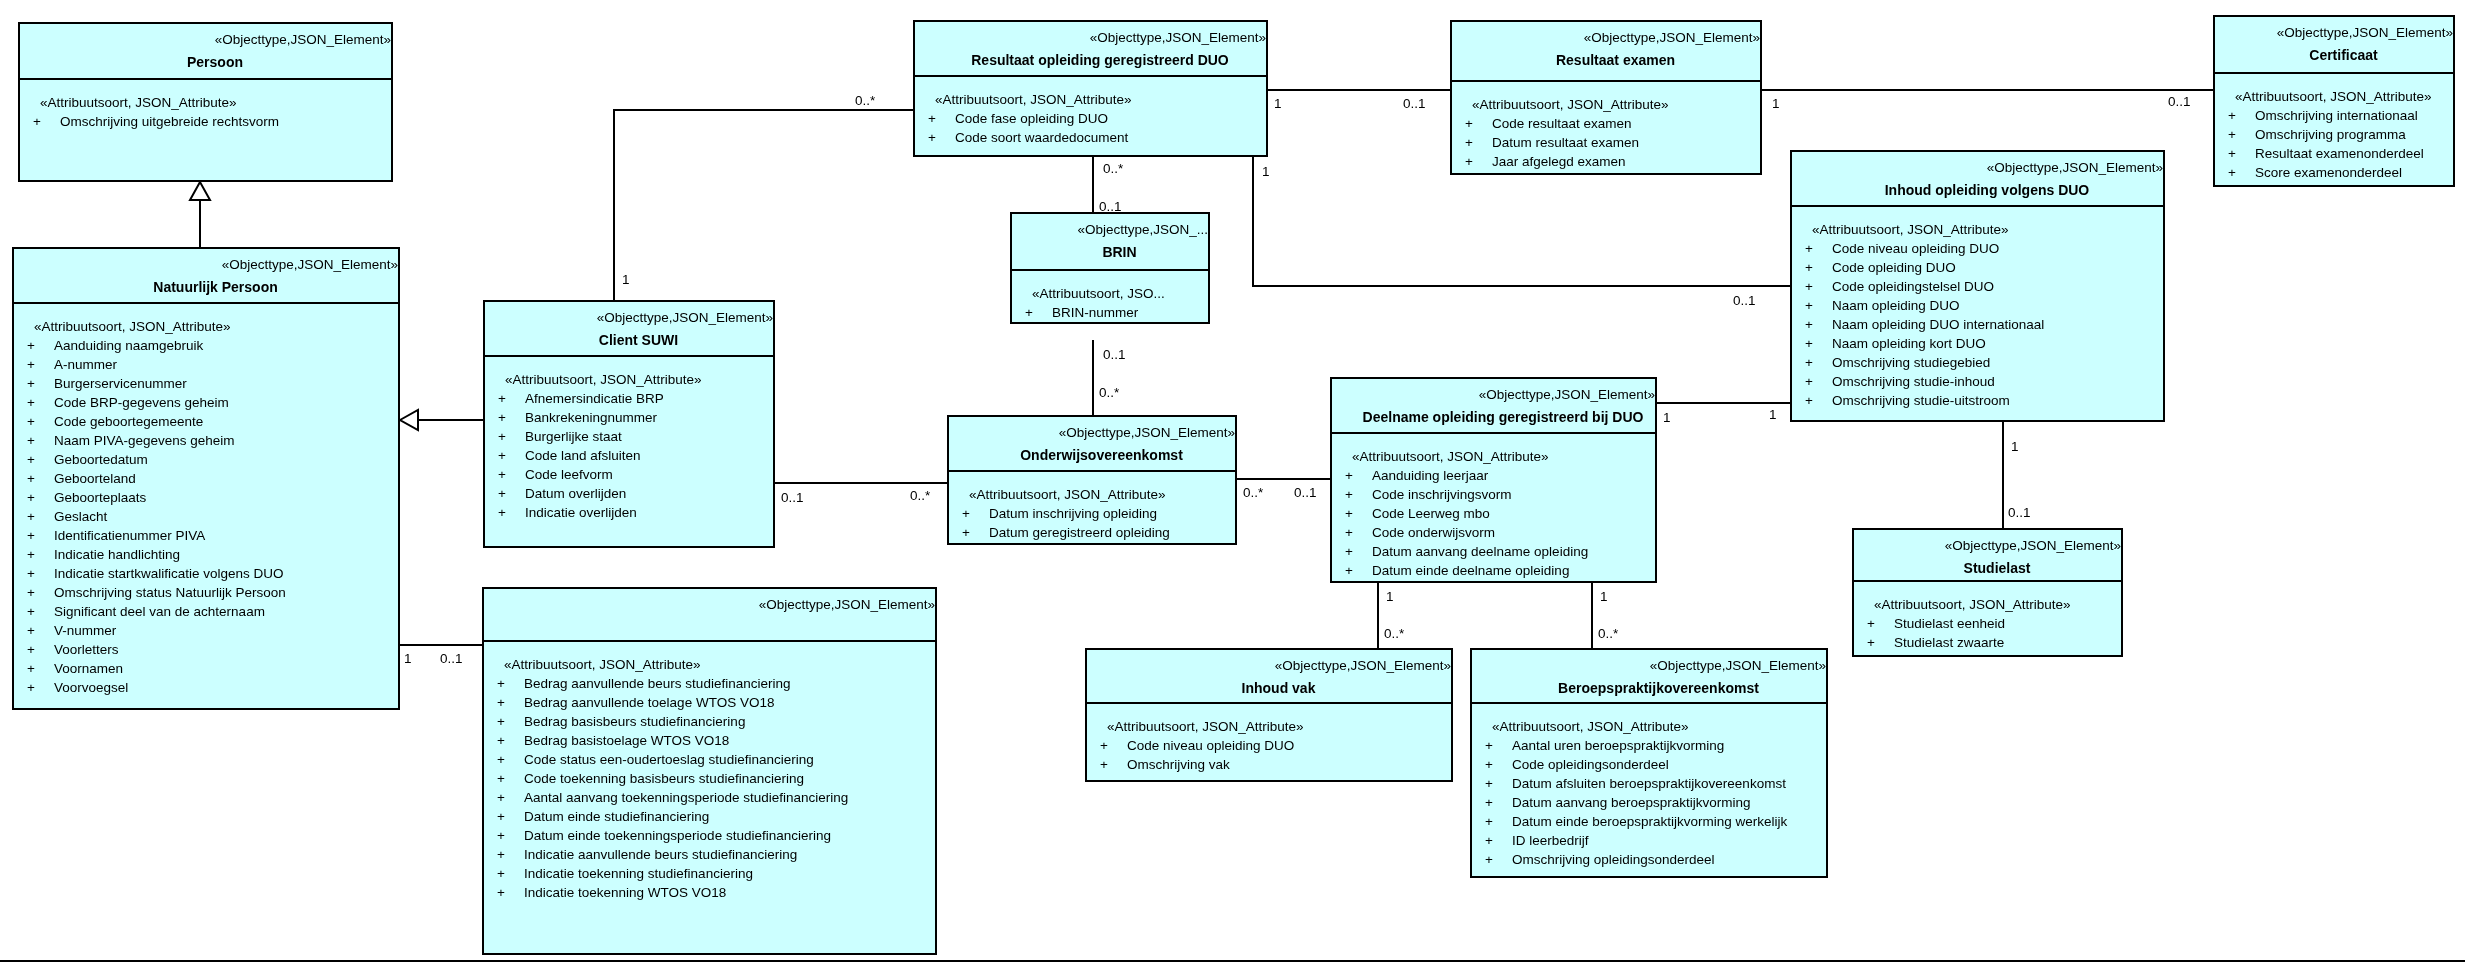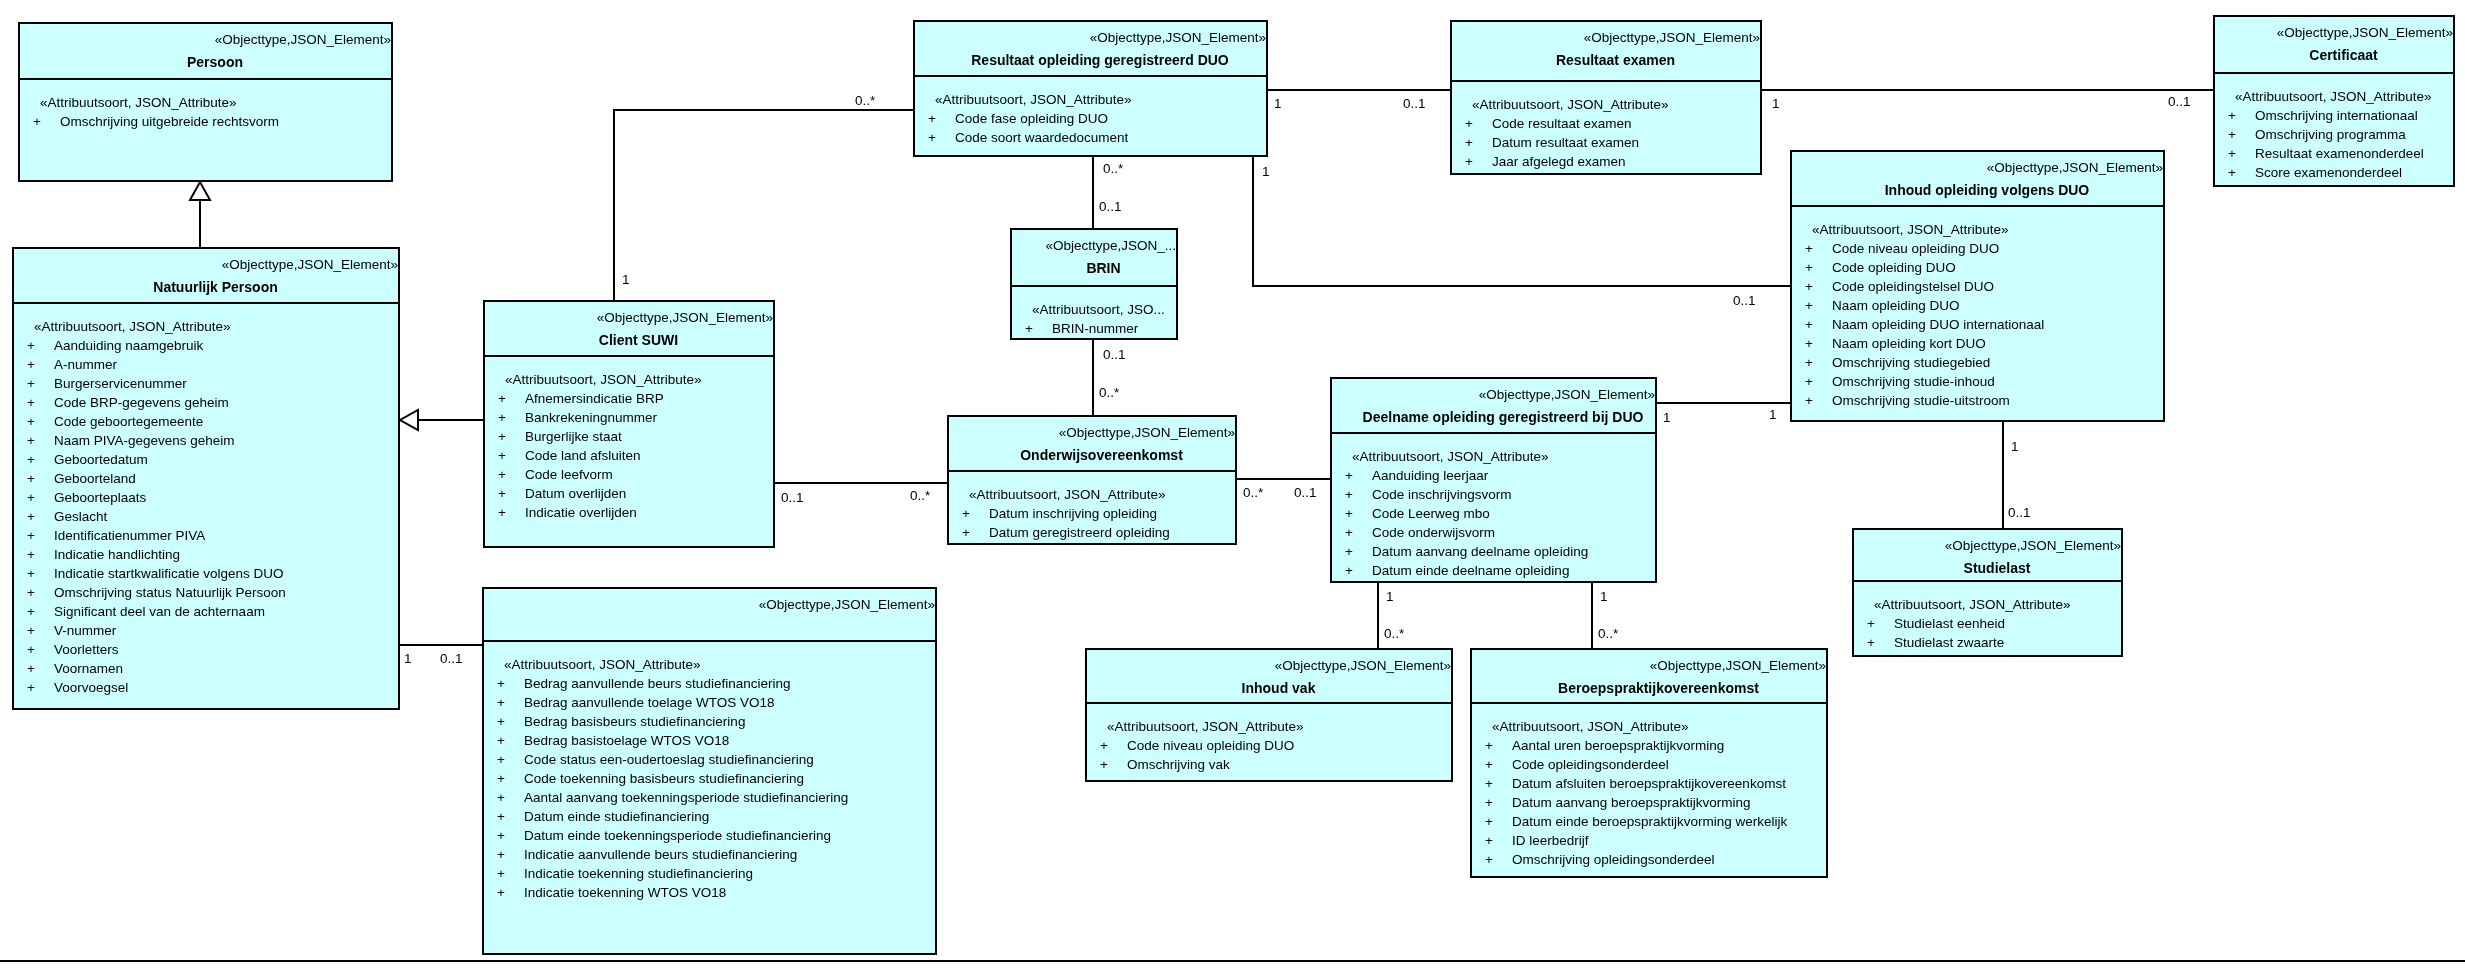--- a/index.html
+++ b/index.html
@@ -165,21 +165,21 @@
       <div class="uml-title" style="height: 55px;">
         <div class="stereo">«Objecttype,JSON_Element»</div>
         <div class="cls-name">Resultaat opleiding geregistreerd DUO</div>
       </div>
       <div class="uml-attrs">
         <div class="attr-header">«Attribuutsoort, JSON_Attribute»</div>
         <div class="attr-row"><span class="plus">+</span><span class="attr-text">Code fase opleiding DUO</span></div>
         <div class="attr-row"><span class="plus">+</span><span class="attr-text">Code soort waardedocument</span></div>
       </div>
     </div>
-    <div class="uml-class" style="left: 1010px; top: 228px; width: 168px; height: 112px;">
+    <div class="uml-class" style="left: 1010px; top: 212px; width: 200px; height: 112px;">
       <div class="uml-title" style="height: 57px;">
         <div class="stereo">«Objecttype,JSON_...</div>
         <div class="cls-name">BRIN</div>
       </div>
       <div class="uml-attrs">
         <div class="attr-header">«Attribuutsoort, JSO...</div>
         <div class="attr-row"><span class="plus">+</span><span class="attr-text">BRIN-nummer</span></div>
       </div>
     </div>
     <div class="uml-class" style="left: 947px; top: 415px; width: 290px; height: 130px;">

